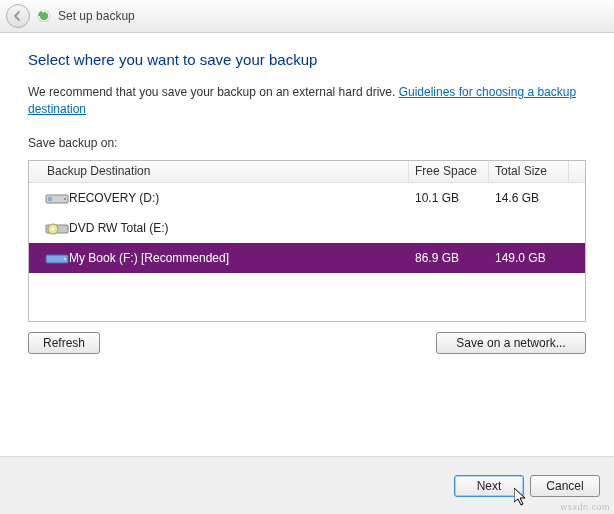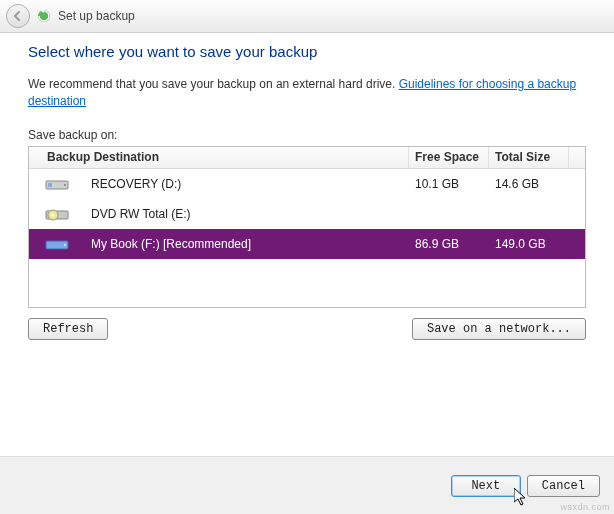--- a/index.html
+++ b/index.html
@@ -1,42 +1,42 @@
 <!DOCTYPE html>
 <html><head>
 <meta charset="utf-8">
 <style>
 * { box-sizing: border-box; margin: 0; padding: 0; }
 body { font-family: "Segoe UI", Tahoma, sans-serif; font-size: 12px; background: #fff; width: 614px; height: 514px; overflow: hidden; position: relative; }
 .titlebar { height: 30px; background: linear-gradient(#fdfdfd, #eaeaea); border-bottom: 1px solid #d0d0d0; display: flex; align-items: center; padding: 16px 6px; gap: 6px; }
 .back-btn { width: 24px; height: 24px; border-radius: 50%; border: 1px solid #b0b0b0; background: linear-gradient(#f5f5f5,#e0e0e0); display: flex; align-items: center; justify-content: center; color: #888; font-size: 14px; }
 .title-icon { width: 16px; height: 16px; display: inline-flex; align-items: center; justify-content: center; }
 .title-text { color: #444; font-size: 12px; }
-.content { padding: 10px 28px 0 28px; }
+.content { padding: 18px 28px 0 28px; }
 h1 { font-size: 15px; font-weight: normal; color: #003399; margin-bottom: 16px; }
 .rec-text { color: #333; margin-bottom: 4px; line-height: 1.4; }
 .rec-text a { color: #0066cc; text-decoration: underline; }
-.sublabel { margin-top: 18px; margin-bottom: 4px; color: #333; }
+.sublabel { margin-top: 18px; margin-bottom: 10px; color: #333; }
 .list-wrap { border: 1px solid #bdbdbd; height: 162px; background: #fff; }
-.list-head { display: flex; background: linear-gradient(#fdfdfd,#f1f1f1); border-bottom: 1px solid #dcdcdc; height: 22px; align-items: center; font-size: 12px; color: #333; font-weight: bold; }
+.list-head { display: flex; background: linear-gradient(#fdfdfd,#f1f1f1); border-bottom: 1px solid #dcdcdc; height: 22px; align-items: center; font-size: 12px; color: #333; }
 .list-head .hc0 { width: 14px; }
 .list-head .hc1 { flex: 1; padding-left: 4px; border-right: 1px solid #e0e0e0; height: 100%; display: flex; align-items: center; }
 .list-head .hc2 { width: 80px; padding-left: 6px; border-right: 1px solid #e0e0e0; height: 100%; display: flex; align-items: center; }
 .list-head .hc3 { width: 80px; padding-left: 6px; border-right: 1px solid #e0e0e0; height: 100%; display: flex; align-items: center; }
 .list-head .hc4 { width: 16px; }
 .list-row { display: flex; align-items: center; height: 30px; font-size: 12px; color: #222; }
 .list-row .c0 { width: 14px; }
-.list-row .c1 { flex: 1; display: flex; align-items: center; gap: 22px; padding-left: 2px; }
+.list-row .c1 { flex: 1; display: flex; align-items: center; gap: 0; padding-left: 2px; }
 .list-row .c2 { width: 80px; padding-left: 6px; }
 .list-row .c3 { width: 80px; padding-left: 6px; }
 .list-row .c4 { width: 16px; }
 .list-row.selected { background: #701a75; color: #fff; }
 .drive-icon { width: 24px; height: 18px; display: inline-block; }
 .btn-row { display: flex; justify-content: space-between; margin-top: 10px; }
-.winbtn { font-family: Liberation Mono, monospace; font-size: 12px; padding: 2px 14px; height: 22px; background: linear-gradient(#fdfdfd,#e8e8e8); border: 1px solid #8a8a8a; border-radius: 3px; color: #222; cursor: pointer; }
+.winbtn { font-family: Liberation Sans, sans-serif; font-size: 12px; padding: 2px 14px; height: 22px; background: linear-gradient(#fdfdfd,#e8e8e8); border: 1px solid #8a8a8a; border-radius: 3px; color: #222; cursor: pointer; }
 .winbtn.default { border-color: #3a8fe0; box-shadow: inset 0 0 0 1px rgba(120,180,255,0.6); }
 .footer { position: absolute; bottom: 0; left: 0; right: 0; height: 58px; background: #f0f0f0; border-top: 1px solid #dcdcdc; display: flex; align-items: center; justify-content: flex-end; padding-right: 14px; gap: 6px; }
 .watermark { position: absolute; bottom: 2px; right: 4px; font-size: 9px; color: #c0c0c0; letter-spacing: 0.5px; }
 .cursor { position: absolute; bottom: 6px; right: 84px; pointer-events: none; }
 </style>
 </head>
 <body>
 
 <div class="titlebar">
   <div class="back-btn">

